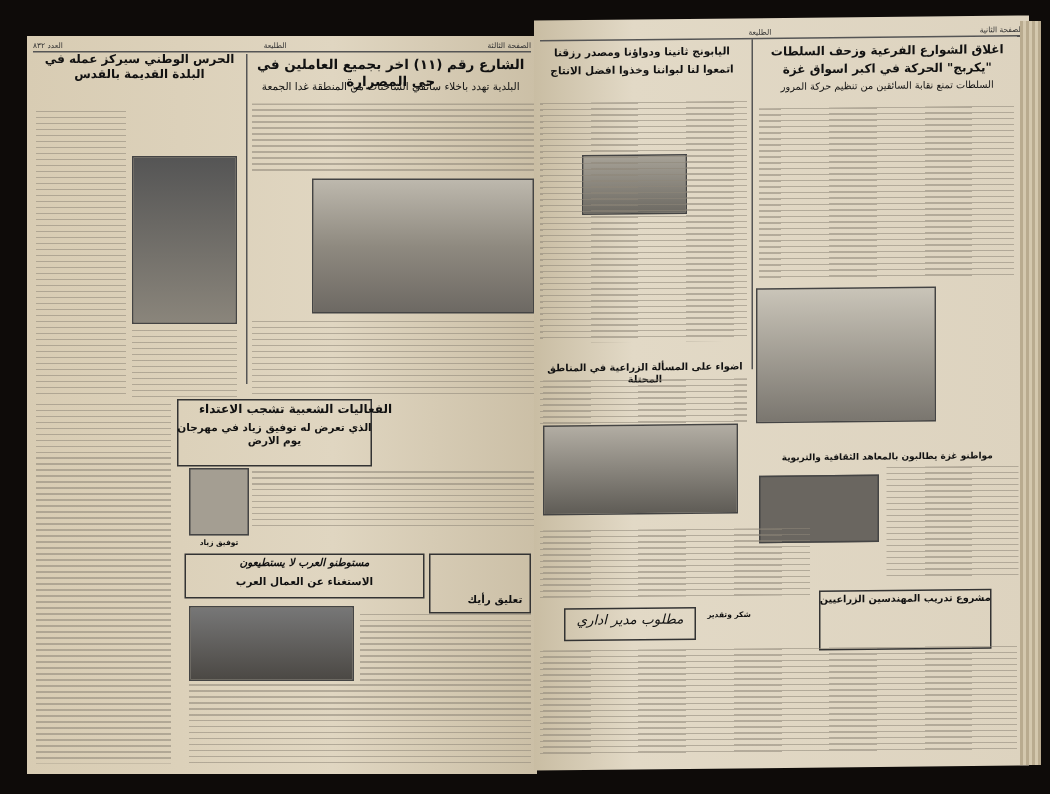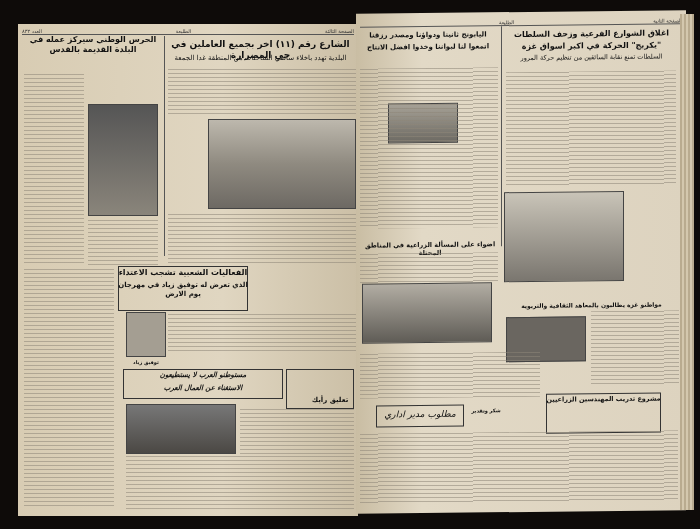--- a/index.html
+++ b/index.html
@@ -28,29 +28,29 @@
  <div class="h" style="left:150px;top:30px;width:185px;font-size:7px;font-weight:normal">البلدية تهدد باخلاء سائقي الشاحنات من المنطقة غدا الجمعة</div>
  <div class="h" style="left:6px;top:11px;width:138px;font-size:8px">الحرس الوطني سيركز عمله في البلدة القديمة بالقدس</div>
  <div class="rule" style="left:146px;top:12px;width:1px;height:220px"></div>
  <div class="photo" style="left:70px;top:80px;width:70px;height:112px;background:linear-gradient(#555,#8a857b)"></div>
  <div class="photo" style="left:190px;top:95px;width:148px;height:90px;background:linear-gradient(#bdb8ad,#8f8a80 50%,#6d6963)"></div>
  <div class="txt" style="left:6px;top:50px;width:60px;height:190px"></div>
  <div class="txt" style="left:150px;top:45px;width:188px;height:45px"></div>
  <div class="txt" style="left:150px;top:190px;width:188px;height:50px"></div>
  <div class="txt" style="left:70px;top:196px;width:70px;height:45px"></div>
  <div class="box" style="left:100px;top:242px;width:130px;height:45px"></div>
- <div class="h" style="left:100px;top:244px;width:130px;font-size:8px">الفعاليات الشعبية تشجب الاعتداء</div>
+ <div class="h" style="left:114px;top:244px;width:130px;font-size:8px">الفعاليات الشعبية تشجب الاعتداء</div>
  <div class="h" style="left:100px;top:257px;width:130px;font-size:7px">الذي تعرض له توفيق زياد في مهرجان يوم الارض</div>
  <div class="photo" style="left:108px;top:288px;width:40px;height:45px;background:#a49e92"></div>
  <div class="h" style="left:108px;top:335px;width:40px;font-size:5px">توفيق زياد</div>
  <div class="txt" style="left:6px;top:245px;width:90px;height:240px"></div>
  <div class="txt" style="left:150px;top:290px;width:188px;height:40px"></div>
  <div class="box" style="left:105px;top:345px;width:160px;height:30px"></div>
  <div class="h" style="left:105px;top:347px;width:160px;font-size:7px;font-style:italic">مستوطنو العرب لا يستطيعون</div>
- <div class="h" style="left:105px;top:360px;width:160px;font-size:7px;font-style:italic">الاستغناء عن العمال العرب</div>
+ <div class="h" style="left:105px;top:360px;width:160px;font-size:7px;">الاستغناء عن العمال العرب</div>
  <div class="photo" style="left:108px;top:380px;width:110px;height:50px;background:linear-gradient(#777,#4b4844)"></div>
  <div class="box" style="left:268px;top:345px;width:68px;height:40px;border-style:solid"></div>
  <div class="h" style="left:268px;top:372px;width:88px;font-size:7px">تعليق رأيك</div>
  <div class="txt" style="left:108px;top:432px;width:228px;height:55px"></div>
  <div class="txt" style="left:222px;top:385px;width:114px;height:45px"></div>
 </div>
 
 <div class="page right">
  <div class="hdr" style="top:6px">
   <span>الصفحة الثانية</span>

